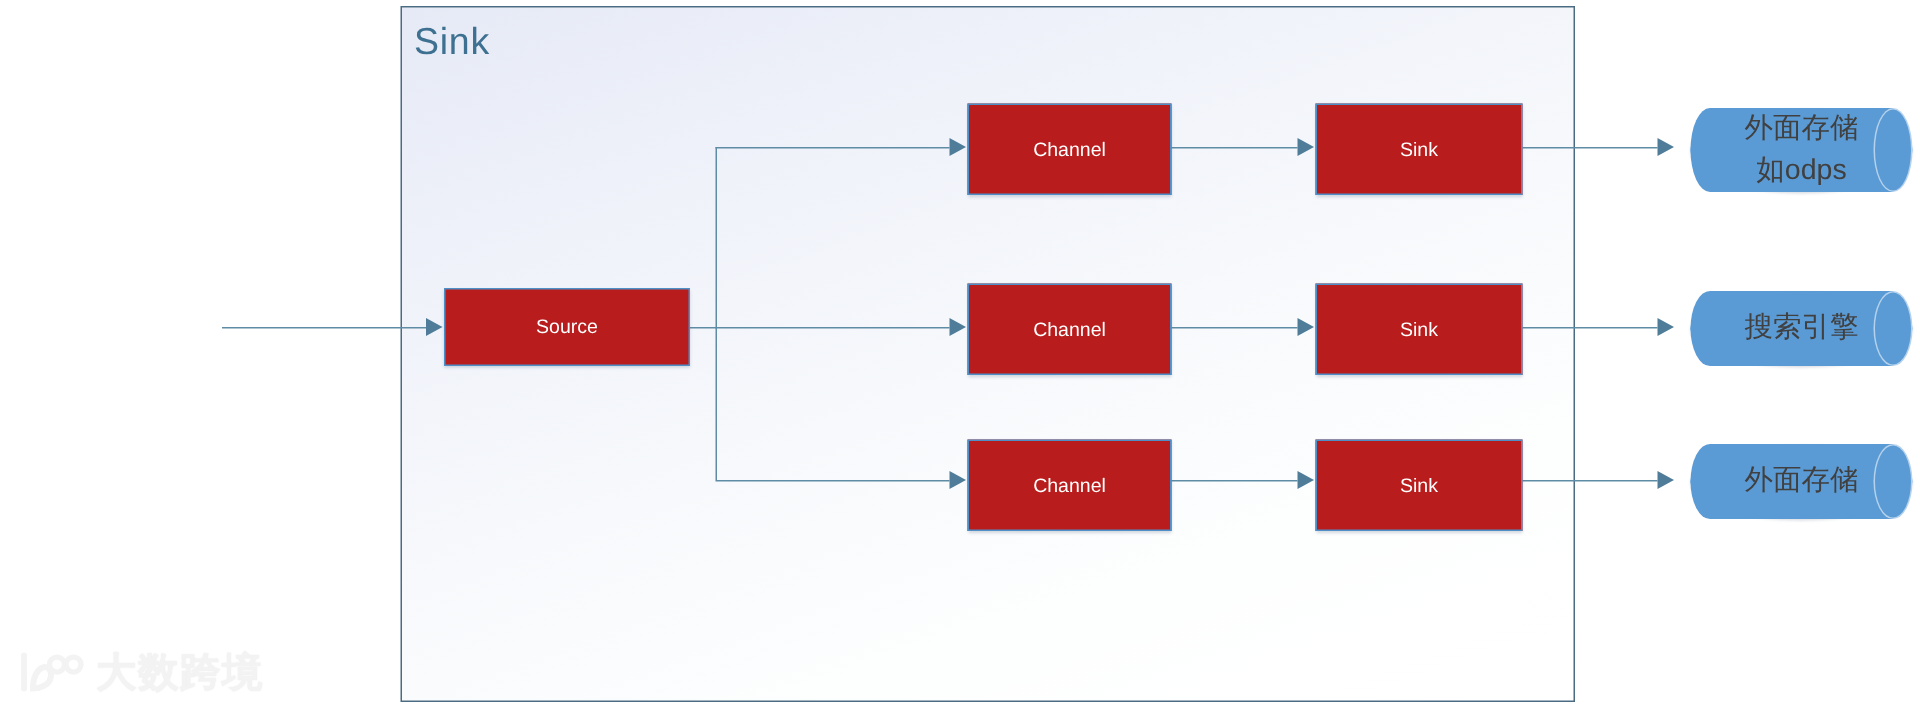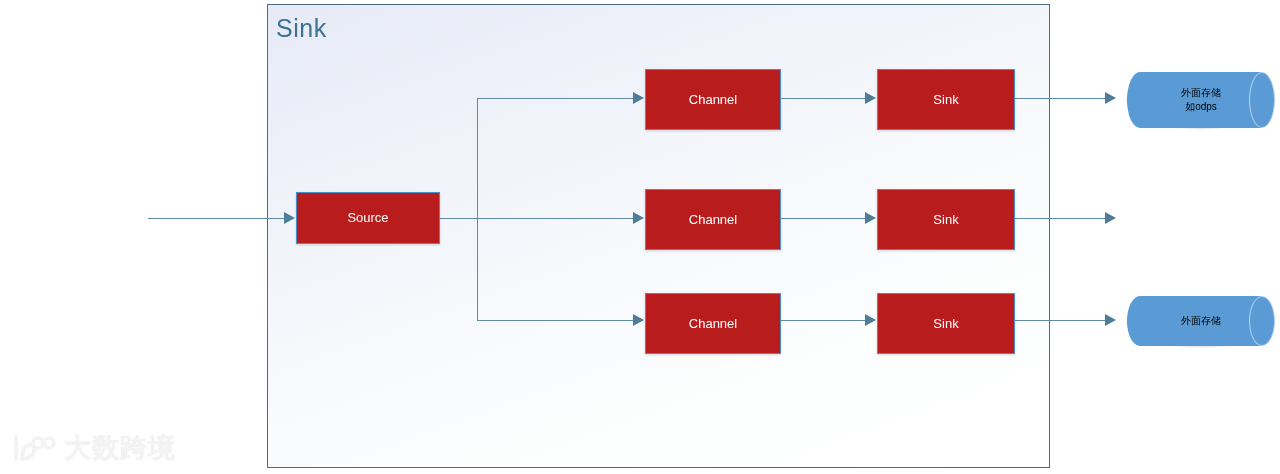--- a/index.html
+++ b/index.html
@@ -58,22 +58,22 @@
 
   
   .cyl {
     position: absolute;
     background: #5b9bd5;
     border-radius: 50% / 50%;
     box-sizing: border-box;
     display: flex;
     align-items: center;
     justify-content: center;
-    color: #000000;
-    font-size: 10px;
+    color: #404040;
+    font-size: 19px;
     text-align: center;
     line-height: 1.45;
     box-shadow: 0 1px 2px rgba(60,80,110,0.2);
   }
   .cyl .cyl-body {
     position: absolute;
     left: 13px; right: 13px; top: 0; bottom: 0;
     background: #5b9bd5;
   }
   .cyl .cyl-cap-l {
@@ -173,21 +173,21 @@
   <div class="hline" style="left:1015px; top:98px; width:90px;"></div>
   <div class="arrowhead" style="left:1105px; top:92px;"></div>
 
   <div class="hline" style="left:1015px; top:218px; width:90px;"></div>
   <div class="arrowhead" style="left:1105px; top:212px;"></div>
 
   <div class="hline" style="left:1015px; top:320px; width:90px;"></div>
   <div class="arrowhead" style="left:1105px; top:314px;"></div>
 
 
-  <div class="node" style="left:296px; top:192px; width:144px; height:52px;">
+  <div class="node" style="left:296px; top:192px; width:164px; height:52px;">
     <span>Source</span>
   </div>
 
   <div class="node" style="left:645px; top:69px; width:136px; height:61px;">
     <span>Channel</span>
   </div>
   <div class="node" style="left:877px; top:69px; width:138px; height:61px;">
     <span>Sink</span>
   </div>
   <div class="cyl" style="left:1127px; top:72px; width:148px; height:56px;">
@@ -196,20 +196,26 @@
     <span class="cyl-cap-r"></span>
     <span class="cyl-label">外面存储
 如odps</span>
   </div>
 
   <div class="node" style="left:645px; top:189px; width:136px; height:61px;">
     <span>Channel</span>
   </div>
   <div class="node" style="left:877px; top:189px; width:138px; height:61px;">
     <span>Sink</span>
+  </div>
+  <div class="cyl" style="left:1127px; top:194px; width:148px; height:50px;">
+    <span class="cyl-cap-l"></span>
+    <span class="cyl-body"></span>
+    <span class="cyl-cap-r"></span>
+    <span class="cyl-label">搜索引擎</span>
   </div>
 
   <div class="node" style="left:645px; top:293px; width:136px; height:61px;">
     <span>Channel</span>
   </div>
   <div class="node" style="left:877px; top:293px; width:138px; height:61px;">
     <span>Sink</span>
   </div>
   <div class="cyl" style="left:1127px; top:296px; width:148px; height:50px;">
     <span class="cyl-cap-l"></span>

